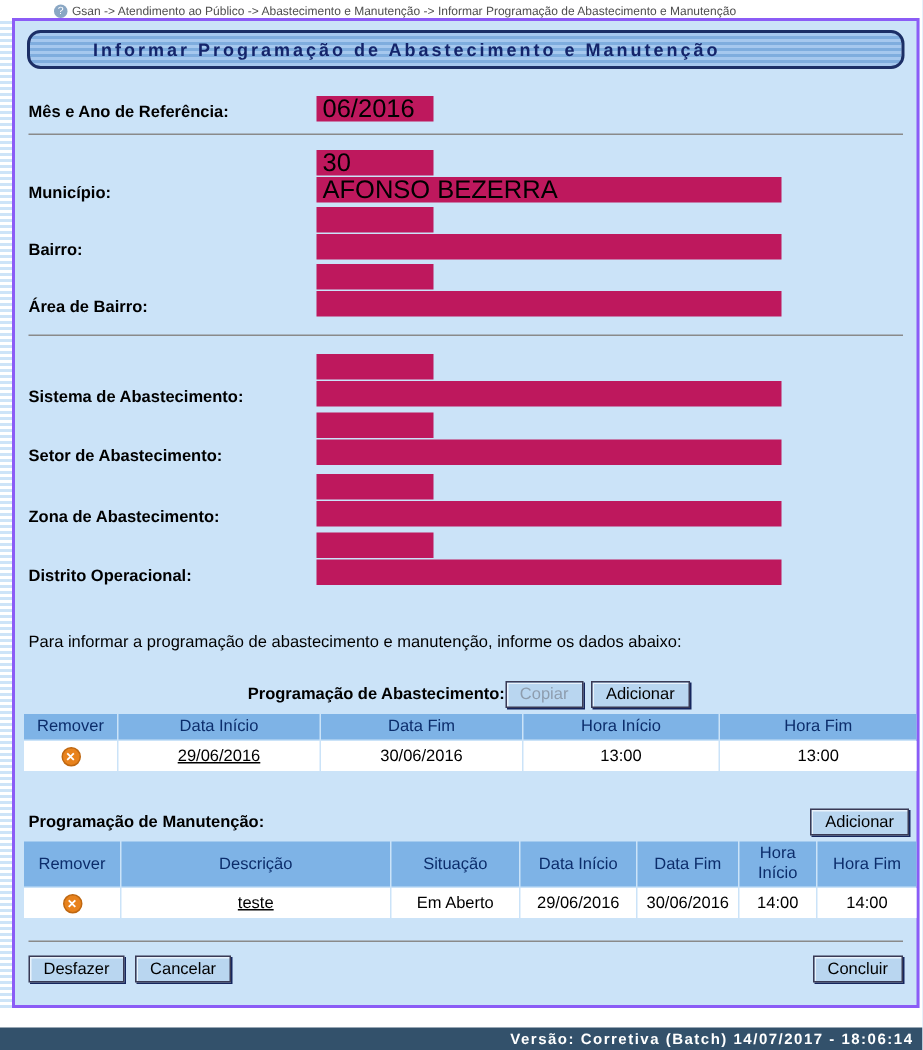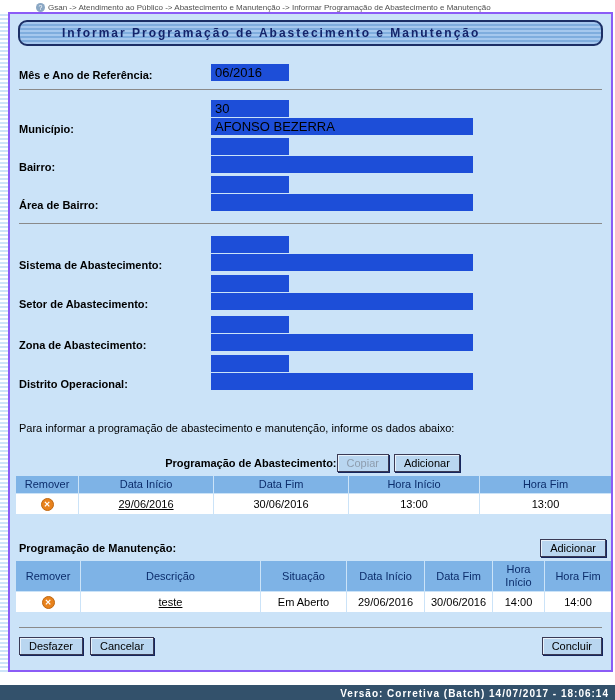--- a/index.html
+++ b/index.html
@@ -39,25 +39,25 @@
     border:2px solid #1c2f66; border-radius:9px;
     background:repeating-linear-gradient(to bottom,#a6c8ee 0 2px,#7fadde 2px 4px);
     color:#14246a; font-weight:bold; font-size:12px; letter-spacing:2px;
     line-height:22px; padding-left:42px; white-space:nowrap; overflow:hidden;
   }
   .form-area{ padding:0 5px; }
   .field-row{ display:flex; align-items:flex-end; }
   .flabel{ width:196px; font-weight:bold; font-size:11px; color:#000; flex:0 0 auto; padding-left:4px; }
   .inputs{ display:flex; flex-direction:column; gap:1px; }
   .tin{
-    background:#1d4ed8; border:none; outline:none; height:17px;
-    font-size:13px; font-family:inherit; color:#000; padding:0 4px;
+    background:#be185d; border:none; outline:none; height:17px;
+    font-size:17px; font-family:inherit; color:#000; padding:0 4px;
   }
   .tin.small{ width:78px; }
-  .tin.wide{ width:262px; }
+  .tin.wide{ width:310px; }
   .divider{ border:none; border-top:1px solid #8a8a8a; margin:0 4px; }
   .instruction{ font-size:11px; color:#000; padding-left:4px; }
 
   .section-head{ display:flex; justify-content:space-between; align-items:center; padding-left:4px; }
   .section-title{ font-weight:bold; font-size:11px; color:#000; }
   .btn-group{ display:flex; gap:5px; }
   .btn{
     font-family:inherit; font-size:11px; color:#000;
     background:#b9d6f0; border:1px solid #3a3a55; padding:2px 9px;
     box-shadow:inset 1px 1px 0 #e9f2fb, 1px 1px 0 #16265e;

